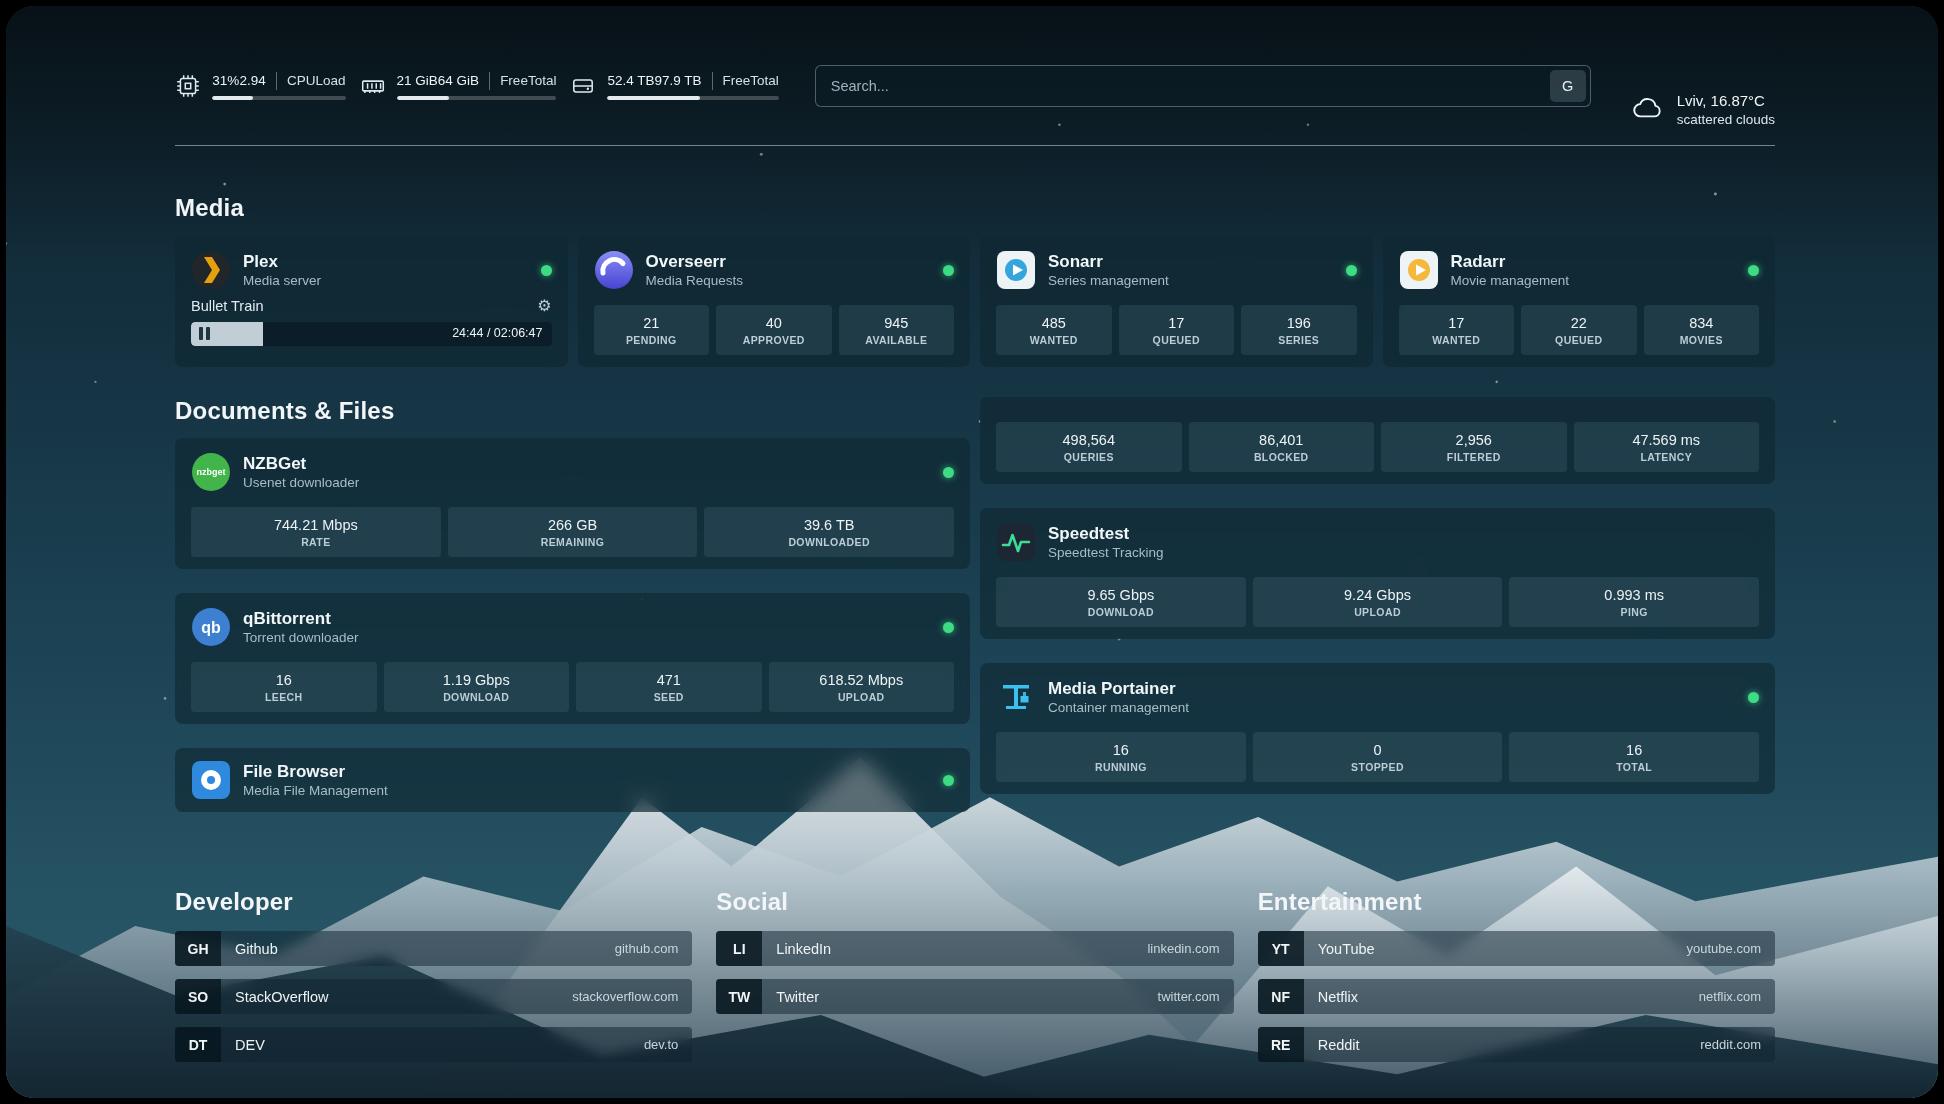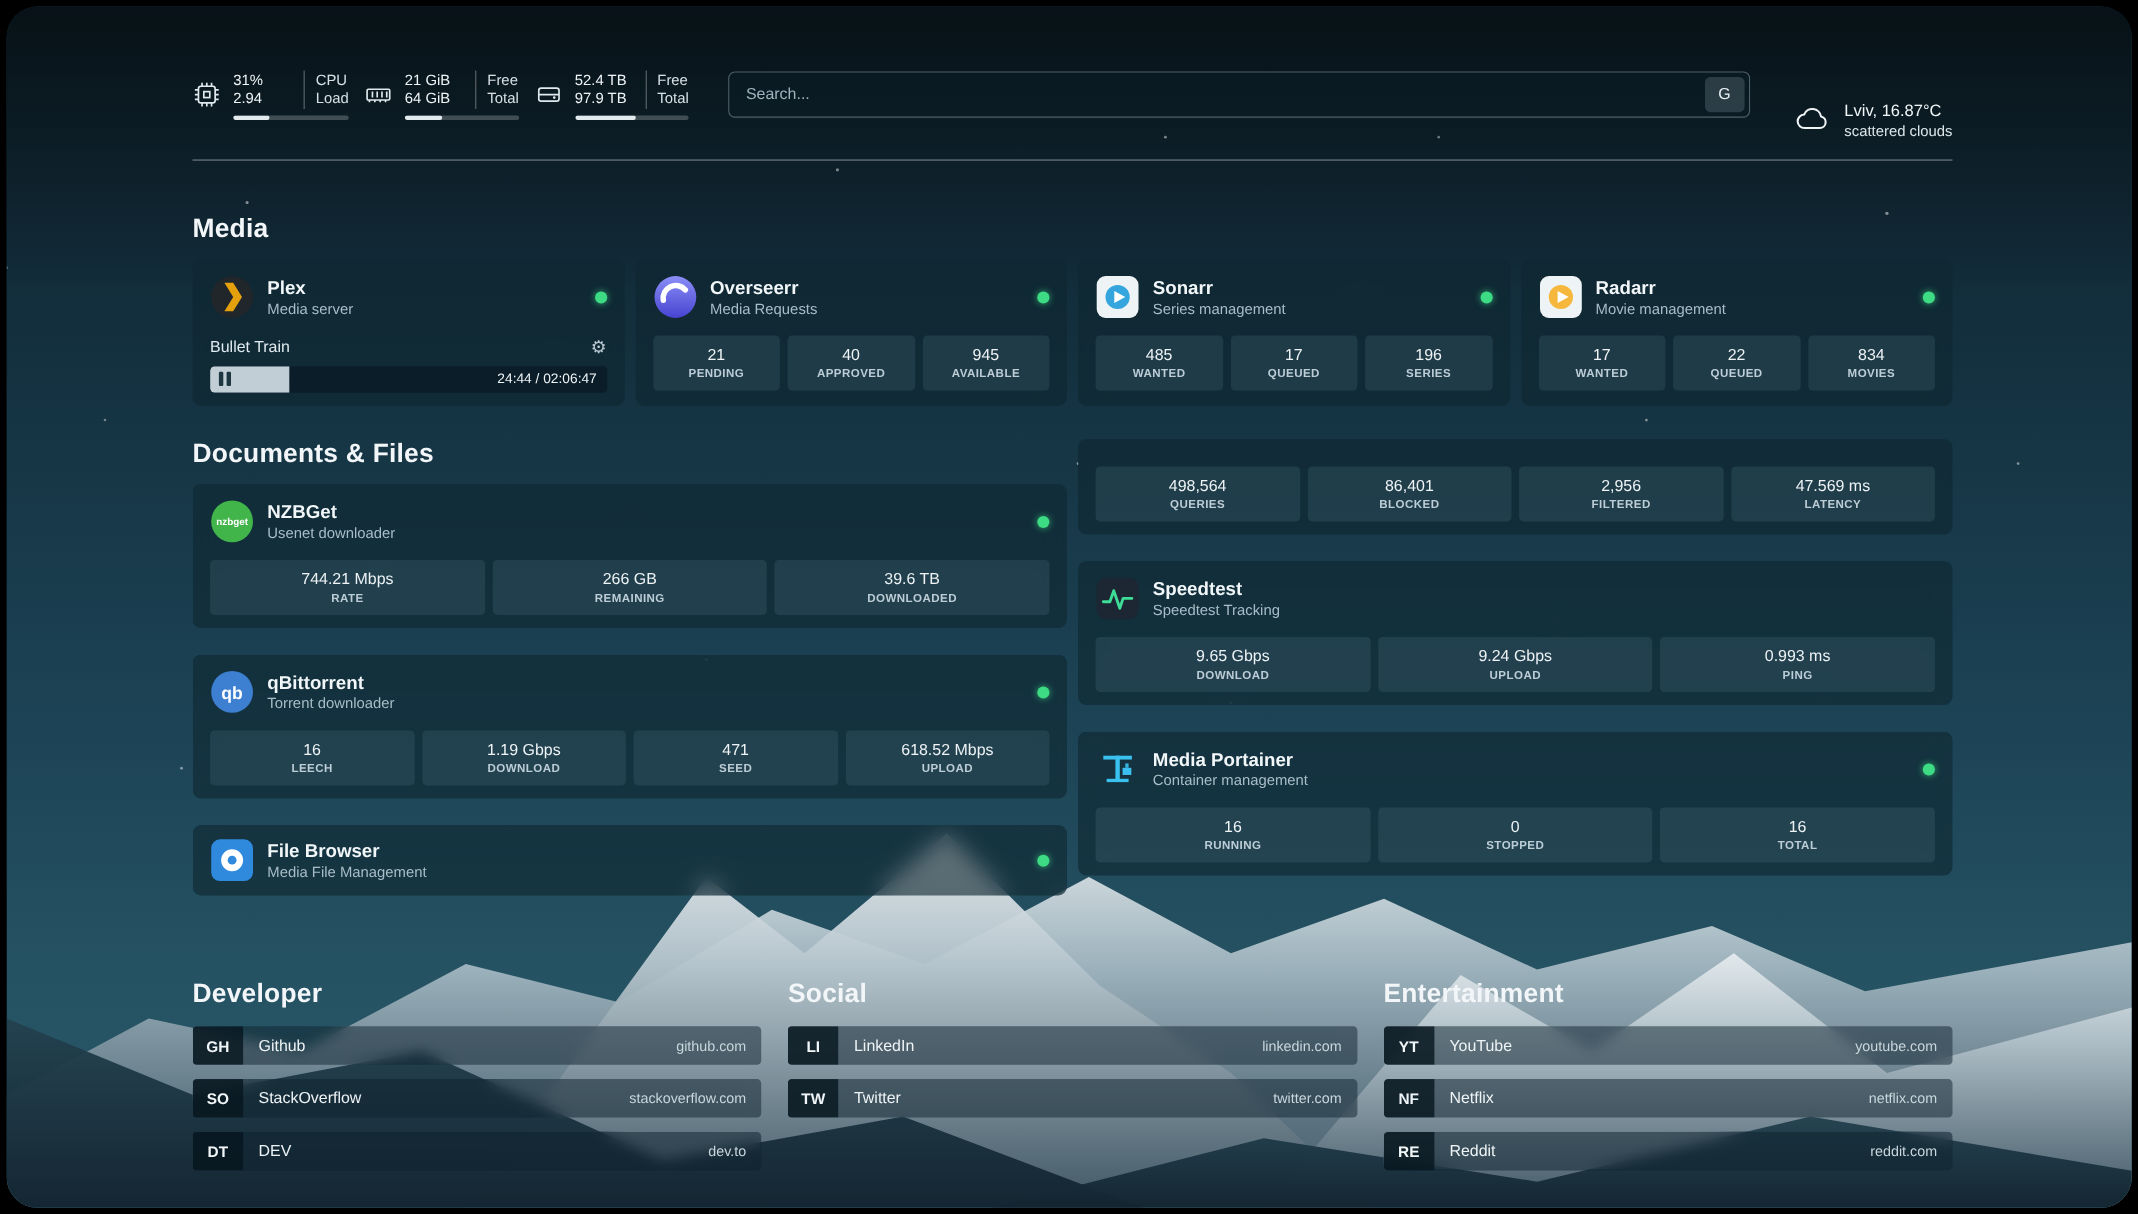--- a/index.html
+++ b/index.html
@@ -7,21 +7,21 @@
   .page { position:absolute; inset:6px; border-radius:28px; overflow:hidden; background:#15333f; }
   .bg { position:absolute; inset:0; width:100%; height:100%; }
   .content { position:relative; z-index:2; padding:37px 163px 0 169px; }
 
   
   .topbar { display:flex; align-items:center; gap:14px; }
   .sys { display:flex; align-items:center; gap:11px; }
   .sysicon { width:26px; height:26px; flex:none; }
   .sysbody { display:flex; flex-direction:column; }
   .sysrows { display:flex; align-items:stretch; }
-  .syscol { display:flex; flex-direction:column; font-size:13.5px; line-height:1.3;justify-content:center; }
+  .syscol { display:flex; flex-direction:row; font-size:13.5px; line-height:1.3;justify-content:center; }
   .syscol.vals { color:#eef4f6; min-width:54px; }
   .syscol.labs { color:#d6e0e5; border-left:1px solid rgba(255,255,255,.35); padding-left:10px; margin-left:10px; }
   .sysbar { margin-top:6px; height:4px; border-radius:2px; background:rgba(255,255,255,.22); overflow:hidden; }
   .sysfill { height:100%; background:#e2eaee; border-radius:2px; }
 
   .search { position:relative; flex:1; margin:0 26px 0 22px; }
   .search input { width:100%; height:42px; background:rgba(11,29,39,.55); border:1px solid rgba(205,224,233,.35);
     border-radius:6px; color:#0ea5e9; font-size:14.5px; padding:0 56px 0 15px; outline:none; font-family:inherit; }
   .search input::placeholder { color:#9eb3bd; }
   .gchip { position:absolute; right:5px; top:5px; bottom:5px; width:36px; border-radius:5px;
@@ -50,21 +50,21 @@
   .dot { margin-left:auto; width:11px; height:11px; border-radius:50%; background:#3ddc84;
          box-shadow:0 0 7px rgba(61,220,132,.75); flex:none; }
 
   .stats { display:flex; gap:7px; margin-top:13px; }
   .stat { flex:1; height:50px; border-radius:4px; background:rgba(140,175,190,.13);
           display:flex; flex-direction:column; align-items:center; justify-content:center; }
   .sval { color:#eef3f5; font-size:14.5px; }
   .slab { color:#bccdd6; font-size:10.5px; font-weight:700; letter-spacing:.4px; margin-top:3px; }
 
   
-  .np-row { display:flex; align-items:center; margin-top:14px; color:#e2ebf0; font-size:14.5px;justify-content:space-between; }
+  .np-row { display:flex; align-items:center; margin-top:4px; color:#e2ebf0; font-size:14.5px;justify-content:space-between; }
   .gear { margin-left:auto; color:#b9c9d1; font-size:16px; cursor:pointer; }
   .np-bar { position:relative; margin-top:7px; height:24px; border-radius:4px; background:rgba(8,22,31,.6); overflow:hidden; }
   .np-fill { position:absolute; left:0; top:0; bottom:0; background:#c2ced5; border-radius:4px 0 0 4px; }
   .pause { position:absolute; left:8px; top:5px; display:flex; gap:3px; cursor:pointer; }
   .pause i { display:block; width:4px; height:13px; background:#1d3642; border-radius:1px; }
   .np-time { position:absolute; right:9px; top:4px; color:#eef4f6; font-size:12.5px; }
 
   .two-col { margin-top:30px; display:grid; grid-template-columns:1fr 1fr; gap:10px; }
   .col h2 { margin-bottom:13px; }
   .col .card { margin-bottom:24px; }

